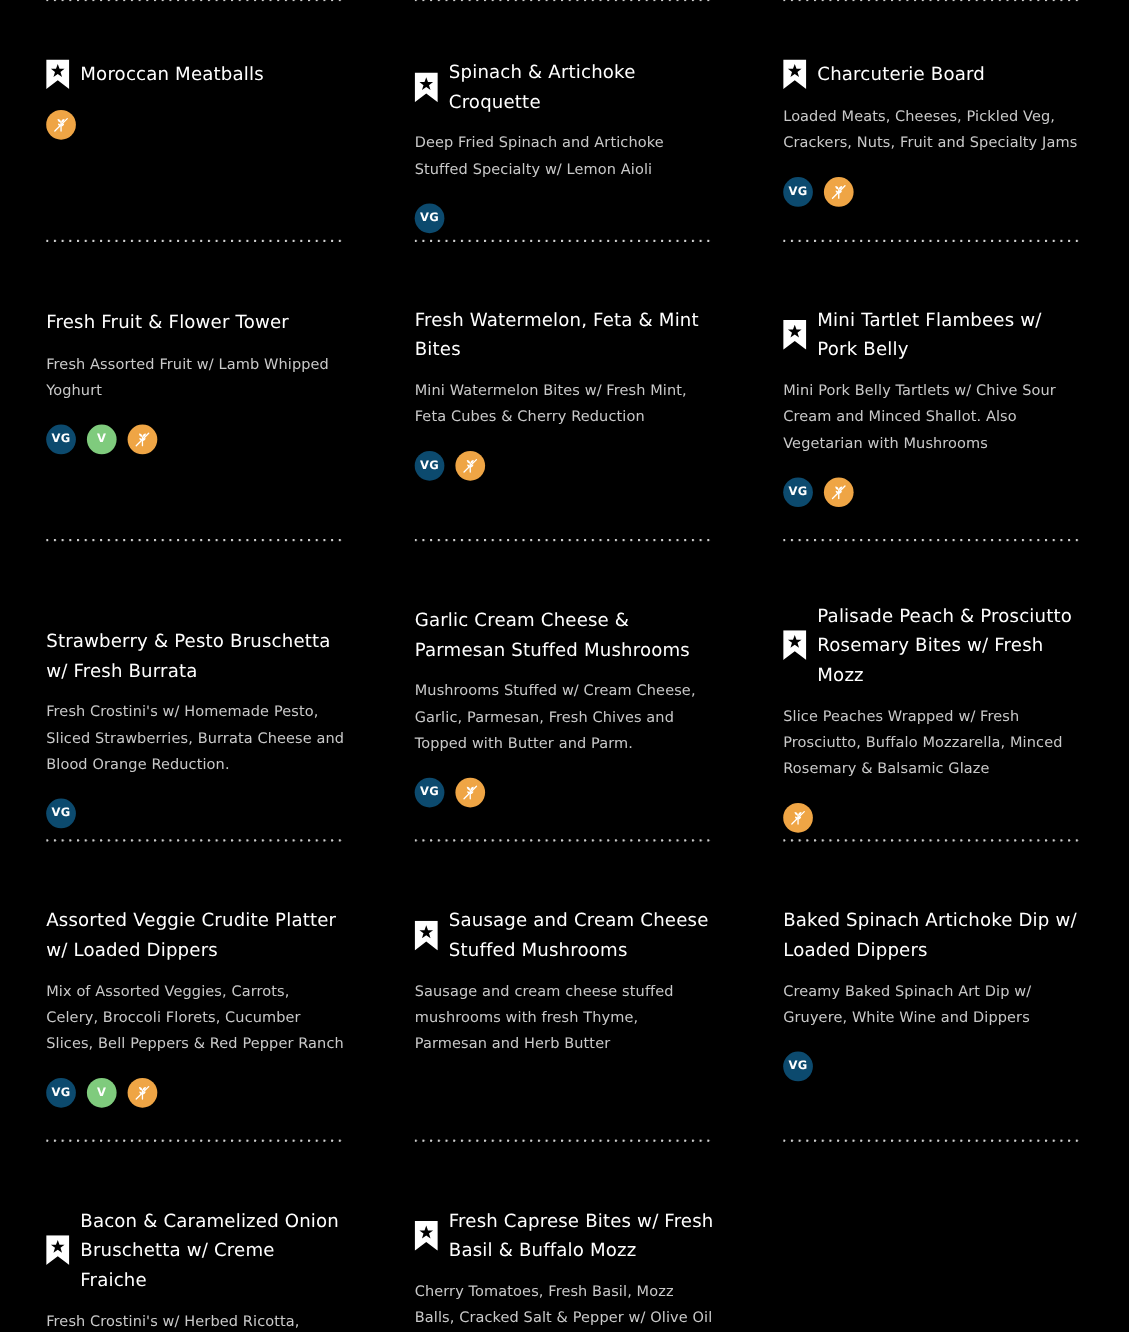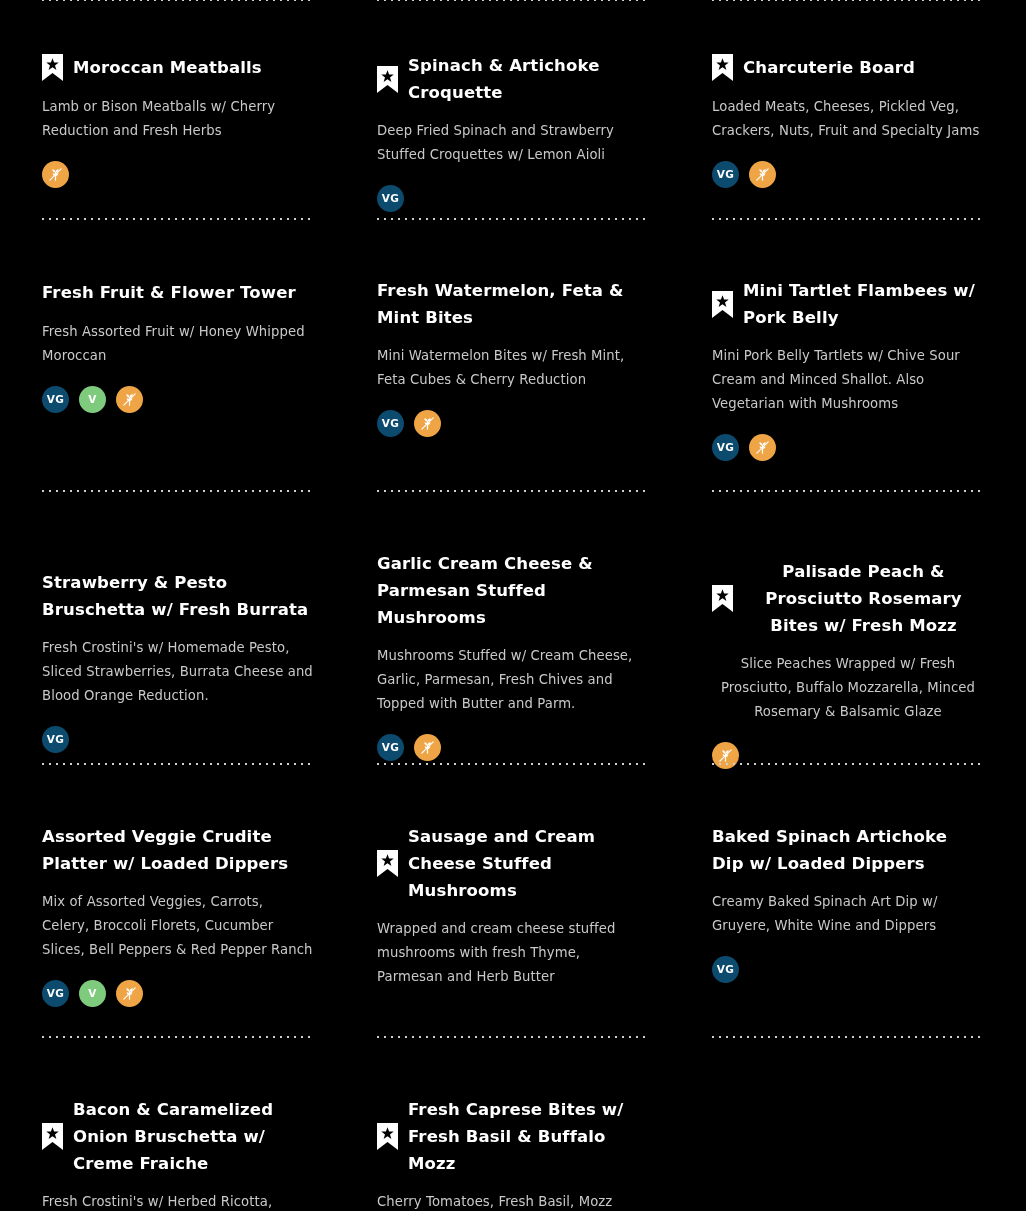--- a/index.html
+++ b/index.html
@@ -29,21 +29,21 @@
     width: 21px;
     height: 27px;
     position: relative;
     display: block;
   }
   .bookmark-icon svg { display: block; }
 
   .item-title {
     font-size: 16.5px;
     line-height: 27px;
-    font-weight: 700;
+    font-weight: 400;
     color: #ffffff;
     letter-spacing: 0.15px;
   }
 
   .item-desc {
     font-size: 13.2px;
     line-height: 24px;
     color: #c9c9c9;
     margin-top: 13px;
     letter-spacing: 0.1px;
@@ -110,41 +110,40 @@
   <div class="cell col1" style="top:52px;">
     <div class="item-head">
       <span class="bookmark-icon">
         <svg width="21" height="27" viewBox="0 0 21 27">
             <path d="M0 0 H21 V27 L10.5 19 L0 27 Z" fill="#ffffff"></path>
             <path d="M10.5 4.2 L12.1 8.6 H16.7 L13.0 11.4 L14.4 15.9 L10.5 13.2 L6.6 15.9 L8.0 11.4 L4.3 8.6 H8.9 Z" fill="#000000"></path>
           </svg>
       </span>
       <span class="item-title">Moroccan Meatballs</span>
     </div>
-    <div class="item-desc">Lamb or Bison Meatballs w/ Cherry Reduction and Fresh Herbs</div>
     <div class="badges">
       <span class="badge gf">
           <svg width="17" height="17" viewBox="0 0 24 24" fill="none" stroke="#ffffff" stroke-width="1.7" stroke-linecap="round">
             <path d="M12 20 V9"></path>
             <path d="M12 9 C9 9 7.5 7 7.5 4.5 C10.5 4.5 12 6.5 12 9Z" fill="#ffffff" stroke="none"></path>
             <path d="M12 9 C15 9 16.5 7 16.5 4.5 C13.5 4.5 12 6.5 12 9Z" fill="#ffffff" stroke="none"></path>
             <path d="M12 14 C9.3 14 8 12.3 8 10.2 C10.7 10.2 12 12 12 14Z" fill="#ffffff" stroke="none"></path>
             <path d="M12 14 C14.7 14 16 12.3 16 10.2 C13.3 10.2 12 12 12 14Z" fill="#ffffff" stroke="none"></path>
             <path d="M4 20 L20 4"></path>
           </svg>
         </span>
     </div>
   </div>
   <div class="hr c1" style="top:218px;"></div>
 
   <div class="cell col1" style="top:277px;">
     <div class="item-head no-icon">
       <span class="item-title">Fresh Fruit &amp; Flower Tower</span>
     </div>
-    <div class="item-desc">Fresh Assorted Fruit w/ Honey Whipped Moroccan</div>
+    <div class="item-desc">Fresh Assorted Fruit w/ Lamb Whipped Yoghurt</div>
     <div class="badges">
       <span class="badge vg">VG</span>
       <span class="badge v">V</span>
       <span class="badge gf">
           <svg width="17" height="17" viewBox="0 0 24 24" fill="none" stroke="#ffffff" stroke-width="1.7" stroke-linecap="round">
             <path d="M12 20 V9"></path>
             <path d="M12 9 C9 9 7.5 7 7.5 4.5 C10.5 4.5 12 6.5 12 9Z" fill="#ffffff" stroke="none"></path>
             <path d="M12 9 C15 9 16.5 7 16.5 4.5 C13.5 4.5 12 6.5 12 9Z" fill="#ffffff" stroke="none"></path>
             <path d="M12 14 C9.3 14 8 12.3 8 10.2 C10.7 10.2 12 12 12 14Z" fill="#ffffff" stroke="none"></path>
             <path d="M12 14 C14.7 14 16 12.3 16 10.2 C13.3 10.2 12 12 12 14Z" fill="#ffffff" stroke="none"></path>
@@ -204,21 +203,21 @@
   <div class="cell col2" style="top:52px;">
     <div class="item-head">
       <span class="bookmark-icon">
         <svg width="21" height="27" viewBox="0 0 21 27">
             <path d="M0 0 H21 V27 L10.5 19 L0 27 Z" fill="#ffffff"></path>
             <path d="M10.5 4.2 L12.1 8.6 H16.7 L13.0 11.4 L14.4 15.9 L10.5 13.2 L6.6 15.9 L8.0 11.4 L4.3 8.6 H8.9 Z" fill="#000000"></path>
           </svg>
       </span>
       <span class="item-title">Spinach &amp; Artichoke Croquette</span>
     </div>
-    <div class="item-desc">Deep Fried Spinach and Strawberry Stuffed Croquettes w/ Lemon Aioli</div>
+    <div class="item-desc">Deep Fried Spinach and Artichoke Stuffed Specialty w/ Lemon Aioli</div>
     <div class="badges">
       <span class="badge vg">VG</span>
     </div>
   </div>
   <div class="hr c2" style="top:218px;"></div>
 
   <div class="cell col2" style="top:277px;">
     <div class="item-head no-icon">
       <span class="item-title">Fresh Watermelon, Feta &amp; Mint Bites</span>
     </div>
@@ -263,21 +262,21 @@
   <div class="cell col2" style="top:823px;">
     <div class="item-head">
       <span class="bookmark-icon">
         <svg width="21" height="27" viewBox="0 0 21 27">
             <path d="M0 0 H21 V27 L10.5 19 L0 27 Z" fill="#ffffff"></path>
             <path d="M10.5 4.2 L12.1 8.6 H16.7 L13.0 11.4 L14.4 15.9 L10.5 13.2 L6.6 15.9 L8.0 11.4 L4.3 8.6 H8.9 Z" fill="#000000"></path>
           </svg>
       </span>
       <span class="item-title">Sausage and Cream Cheese Stuffed Mushrooms</span>
     </div>
-    <div class="item-desc">Wrapped and cream cheese stuffed mushrooms with fresh Thyme, Parmesan and Herb Butter</div>
+    <div class="item-desc">Sausage and cream cheese stuffed mushrooms with fresh Thyme, Parmesan and Herb Butter</div>
   </div>
   <div class="hr c2" style="top:1036px;"></div>
 
   <div class="cell col2" style="top:1096px;">
     <div class="item-head">
       <span class="bookmark-icon">
         <svg width="21" height="27" viewBox="0 0 21 27">
             <path d="M0 0 H21 V27 L10.5 19 L0 27 Z" fill="#ffffff"></path>
             <path d="M10.5 4.2 L12.1 8.6 H16.7 L13.0 11.4 L14.4 15.9 L10.5 13.2 L6.6 15.9 L8.0 11.4 L4.3 8.6 H8.9 Z" fill="#000000"></path>
           </svg>
@@ -334,21 +333,21 @@
             <path d="M12 9 C15 9 16.5 7 16.5 4.5 C13.5 4.5 12 6.5 12 9Z" fill="#ffffff" stroke="none"></path>
             <path d="M12 14 C9.3 14 8 12.3 8 10.2 C10.7 10.2 12 12 12 14Z" fill="#ffffff" stroke="none"></path>
             <path d="M12 14 C14.7 14 16 12.3 16 10.2 C13.3 10.2 12 12 12 14Z" fill="#ffffff" stroke="none"></path>
             <path d="M4 20 L20 4"></path>
           </svg>
         </span>
     </div>
   </div>
   <div class="hr c3" style="top:490px;"></div>
 
-  <div class="cell col3" style="top:558px;text-align:center;">
+  <div class="cell col3" style="top:546px;">
     <div class="item-head">
       <span class="bookmark-icon">
         <svg width="21" height="27" viewBox="0 0 21 27">
             <path d="M0 0 H21 V27 L10.5 19 L0 27 Z" fill="#ffffff"></path>
             <path d="M10.5 4.2 L12.1 8.6 H16.7 L13.0 11.4 L14.4 15.9 L10.5 13.2 L6.6 15.9 L8.0 11.4 L4.3 8.6 H8.9 Z" fill="#000000"></path>
           </svg>
       </span>
       <span class="item-title">Palisade Peach &amp; Prosciutto Rosemary Bites w/ Fresh Mozz</span>
     </div>
     <div class="item-desc">Slice Peaches Wrapped w/ Fresh Prosciutto, Buffalo Mozzarella, Minced Rosemary &amp; Balsamic Glaze</div>

